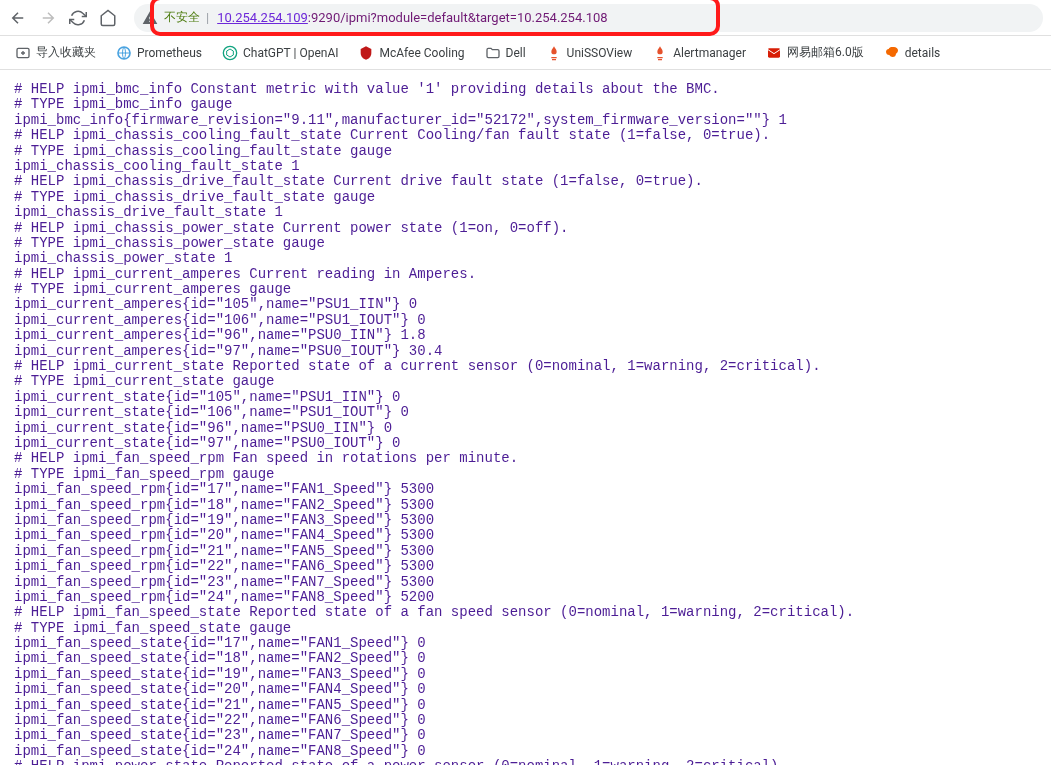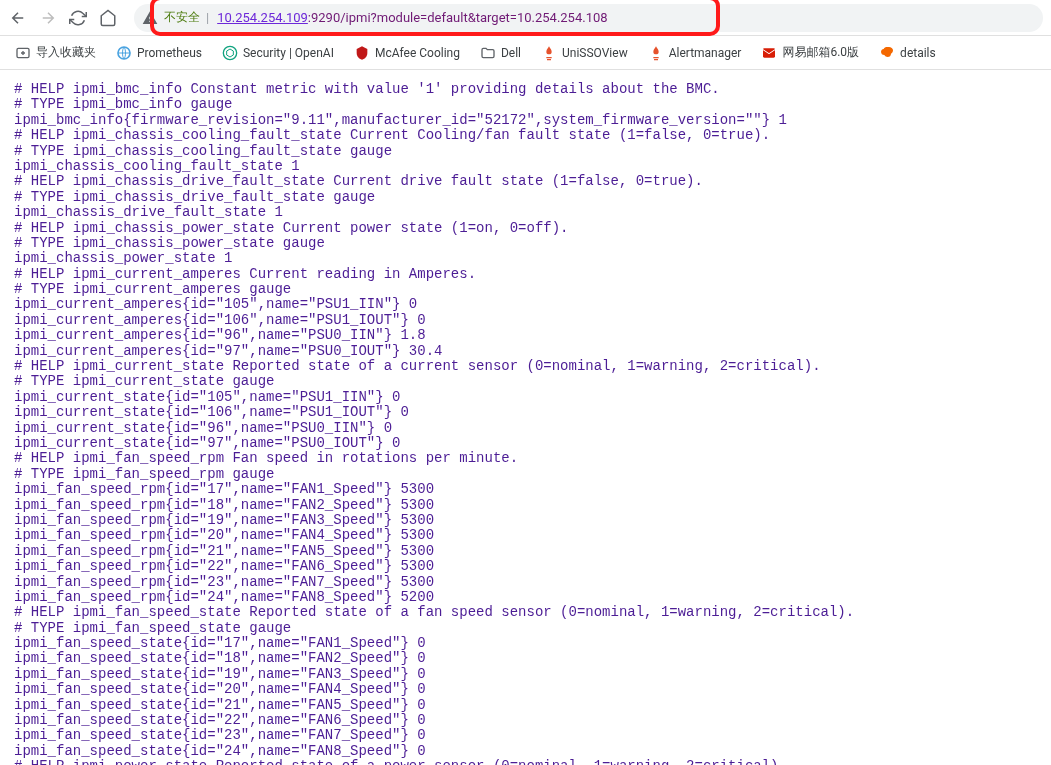--- a/index.html
+++ b/index.html
@@ -195,21 +195,21 @@
     <span>Prometheus</span>
   </div>
 
   <div class="bookmark-item">
     <span class="bm-icon">
       <svg viewBox="0 0 24 24">
           <path d="M12 2a10 10 0 100 20 10 10 0 000-20z" fill="none" stroke="#10a37f" stroke-width="2"></path>
           <path d="M12 6l5 3v6l-5 3-5-3V9z" fill="none" stroke="#10a37f" stroke-width="1.5"></path>
         </svg>
     </span>
-    <span>Security | OpenAI</span>
+    <span>ChatGPT | OpenAI</span>
   </div>
 
   <div class="bookmark-item">
     <span class="bm-icon">
       <svg viewBox="0 0 24 24">
           <path d="M12 2L4 6v6c0 5 3.5 9 8 10 4.5-1 8-5 8-10V6l-8-4z" fill="#c01818"></path>
         </svg>
     </span>
     <span>McAfee Cooling</span>
   </div>

